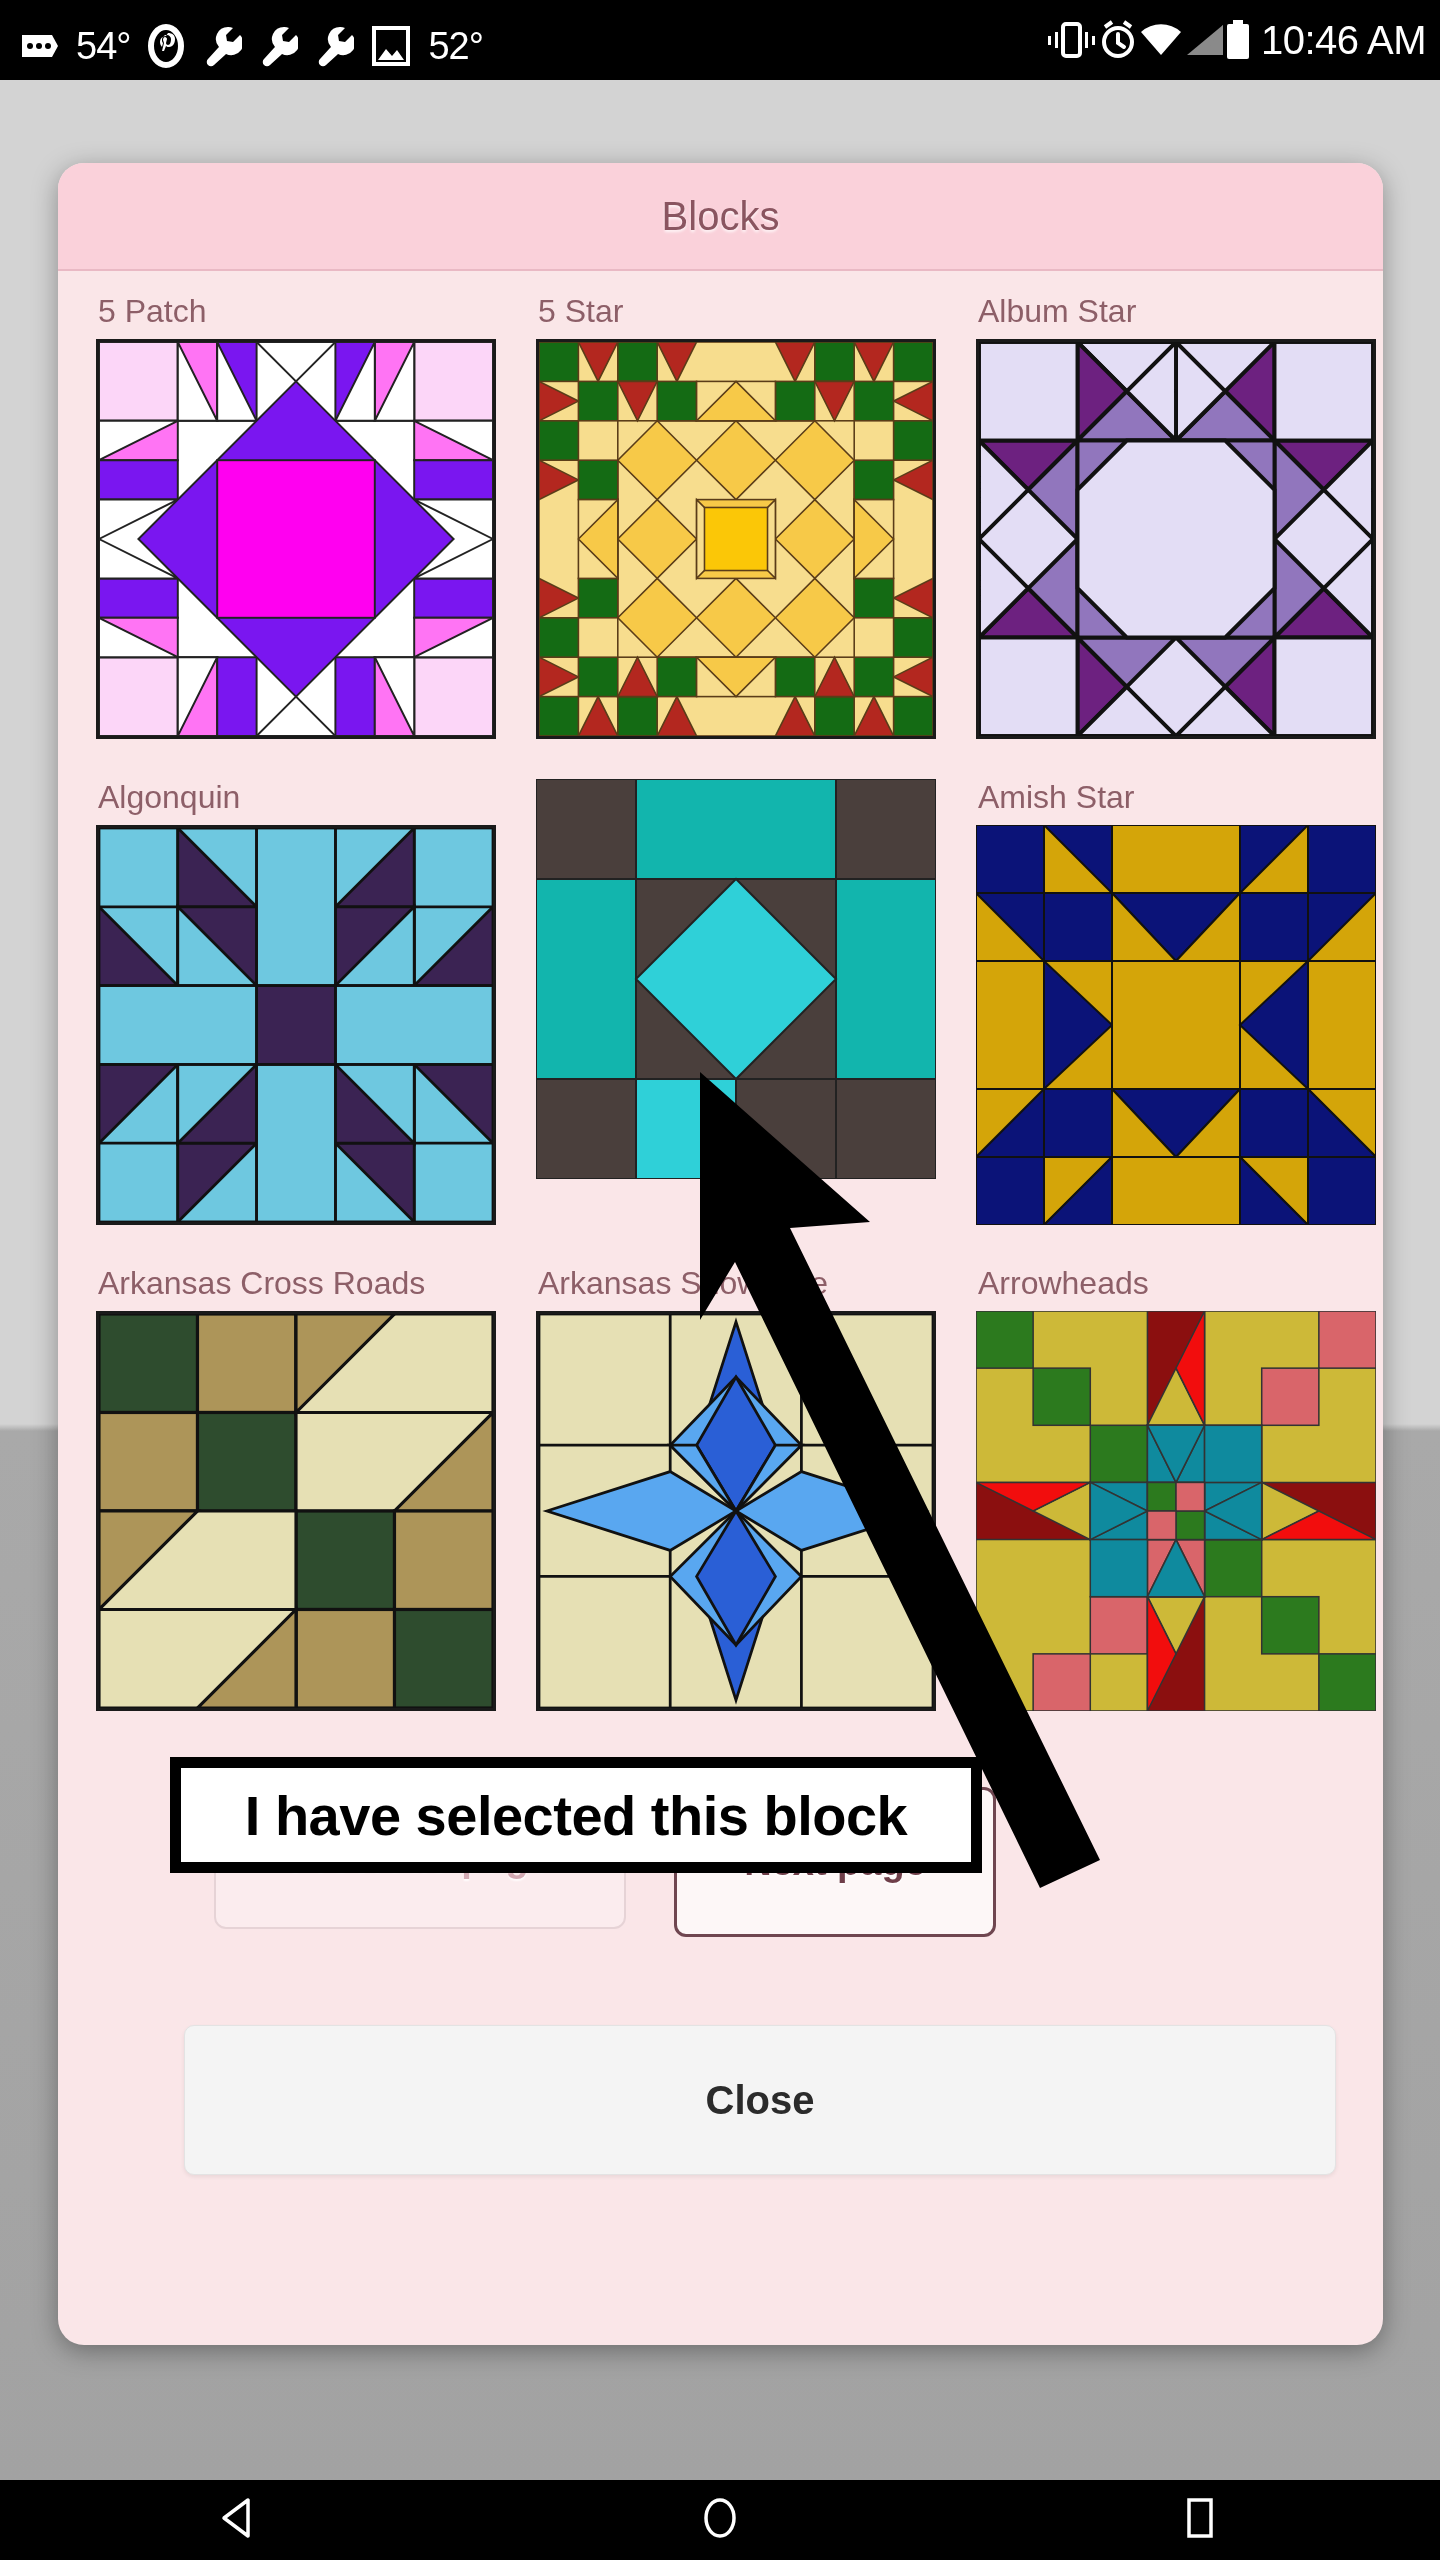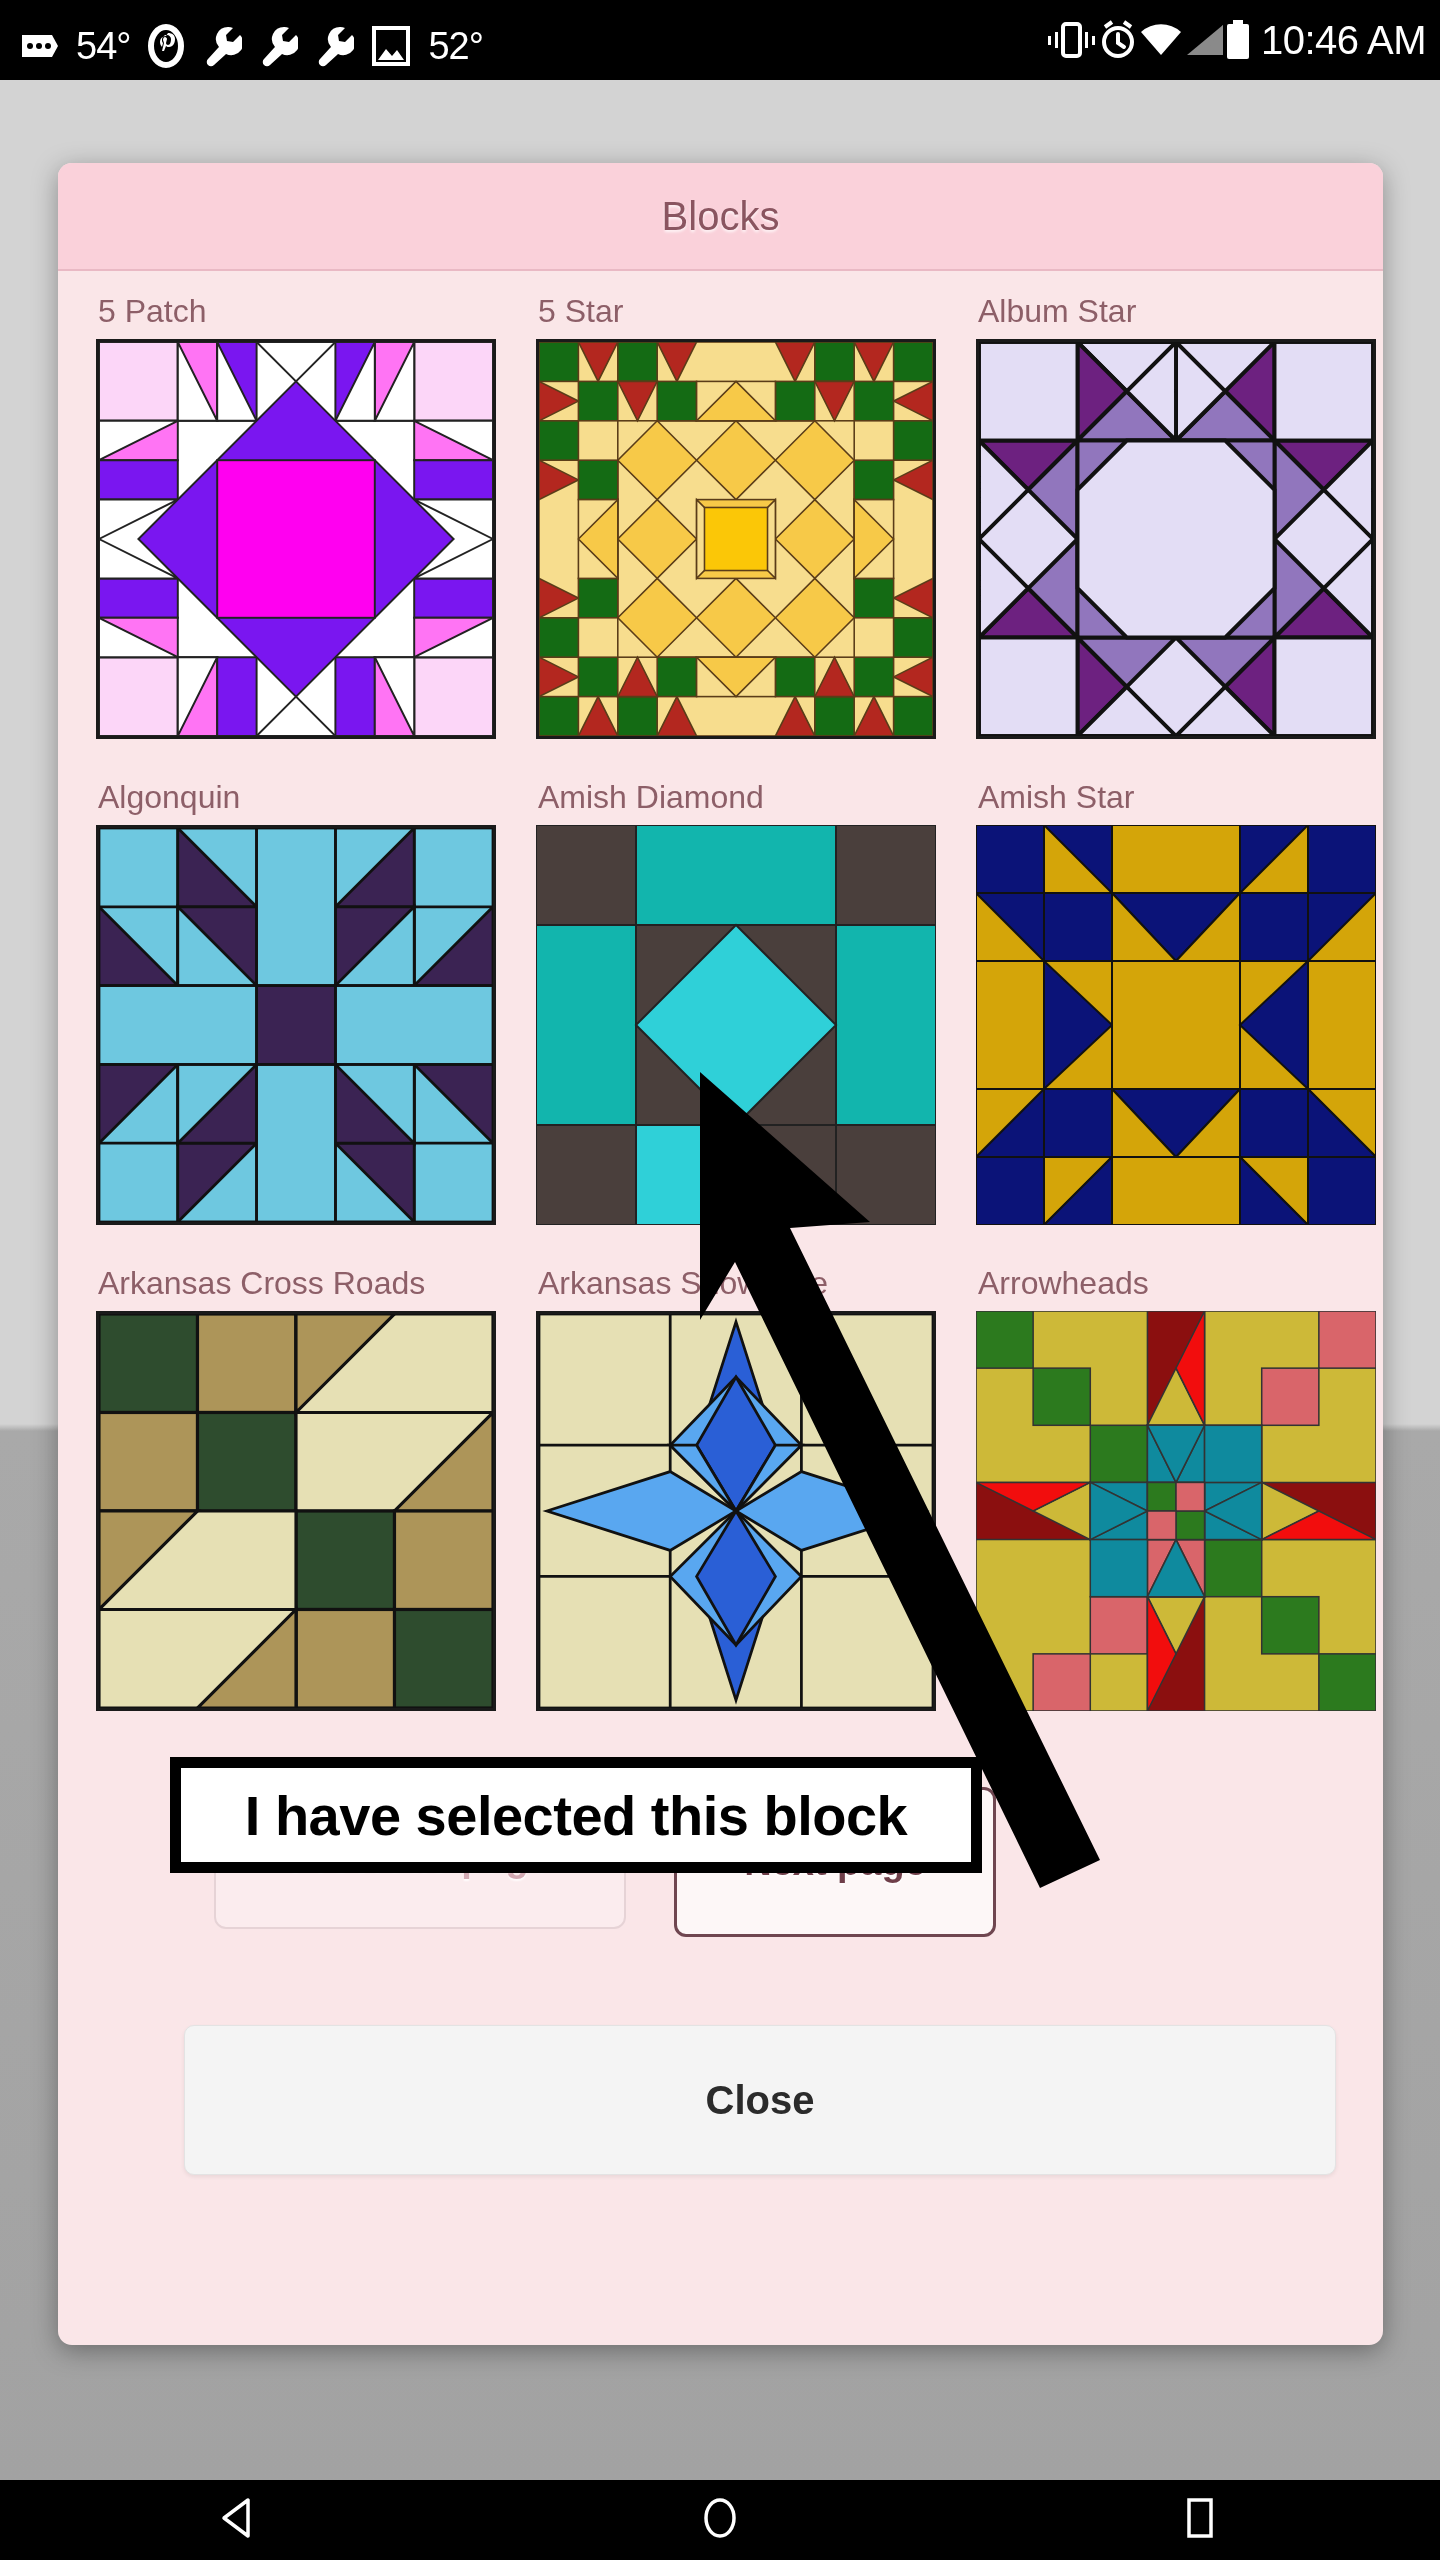--- a/index.html
+++ b/index.html
@@ -37,21 +37,21 @@
     width: 1440px; height: 2400px;
     background: rgba(0,0,0,0.04);
   }
 
   
   .dialog {
     position: absolute;
     left: 58px; top: 163px;
     width: 1325px; height: 2182px;
     background: #fae6e8;
-    border-radius: 14px;
+    border-radius: 26px;
     box-shadow: 0 6px 26px rgba(0,0,0,0.34);
     overflow: hidden;
   }
   .dlg-title {
     height: 108px;
     background: #fad1da;
     display: flex; align-items: center; justify-content: center;
     border-bottom: 2px solid #e9b9c4;
   }
   .dlg-title span {
@@ -436,21 +436,20 @@
               <rect x="40" y="0" width="20" height="40" fill="#6ec8e0"></rect>
               <rect x="40" y="60" width="20" height="40" fill="#6ec8e0"></rect>
               <rect x="0" y="40" width="40" height="20" fill="#6ec8e0"></rect>
               <rect x="60" y="40" width="40" height="20" fill="#6ec8e0"></rect>
               <rect x="40" y="40" width="20" height="20" fill="#3b2353"></rect>
             </g>
           </svg>
         </div>
 
         <div class="cell">
-          <div class="cell-label">Amish Diamond</div>
           <svg class="tile noborder" viewBox="0 0 100 100">
             <g stroke="#222" stroke-width="0.5">
               <rect width="100" height="100" fill="#4a3f3c"></rect>
               <rect x="0" y="0" width="25" height="25" fill="#4a3f3c"></rect>
               <rect x="25" y="0" width="50" height="25" fill="#12b5ad"></rect>
               <rect x="75" y="0" width="25" height="25" fill="#4a3f3c"></rect>
               <rect x="0" y="25" width="25" height="50" fill="#12b5ad"></rect>
               <rect x="75" y="25" width="25" height="50" fill="#12b5ad"></rect>
               <rect x="25" y="25" width="50" height="50" fill="#4a3f3c"></rect>
               <polygon points="50,25 75,50 50,75 25,50" fill="#2fd0d8"></polygon>

